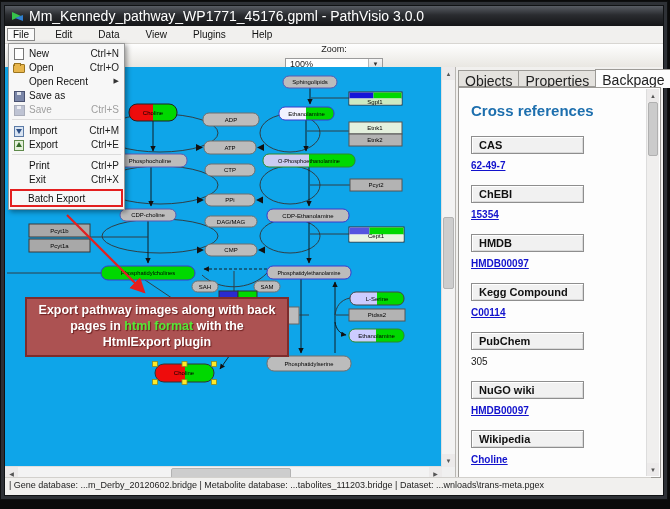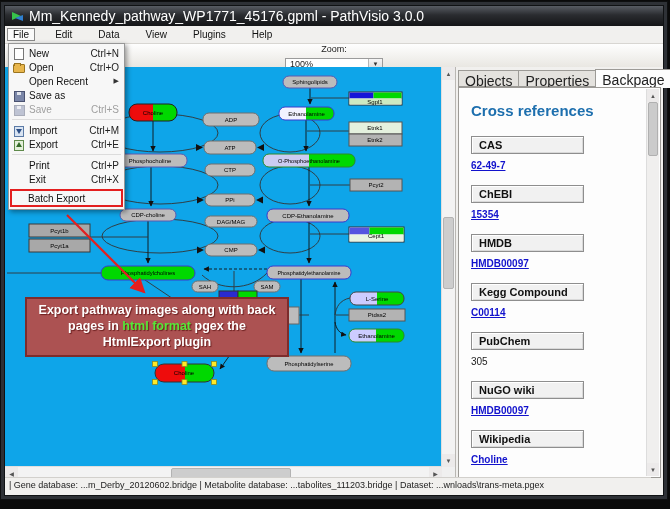--- a/index.html
+++ b/index.html
@@ -452,21 +452,21 @@
                 <rect x="206.5" y="312.5" width="5" height="5"></rect>
             </g>
           </g>
         </g>
 
         <line x1="62" y1="148" x2="139" y2="225" stroke="#e41f1f" stroke-width="2.2" marker-end="url(#mR)"></line>
       </svg>
 
       <div class="annotation">
         <span>Export pathway images along with back</span><br>
-        <span>pages in </span><span class="green">html format</span><span> pgex the</span><br>
+        <span>pages in </span><span class="green">html format</span><span> with the</span><br>
         <span>HtmlExport plugin</span>
       </div>
 
       <div class="vscroll">
         <div class="sb-arrow" style="top:0;">▲</div>
         <div class="vthumb"></div>
         <div class="sb-arrow" style="bottom:0;">▼</div>
       </div>
       <div class="hscroll">
         <div class="sb-arrow" style="left:0;">◀</div>

